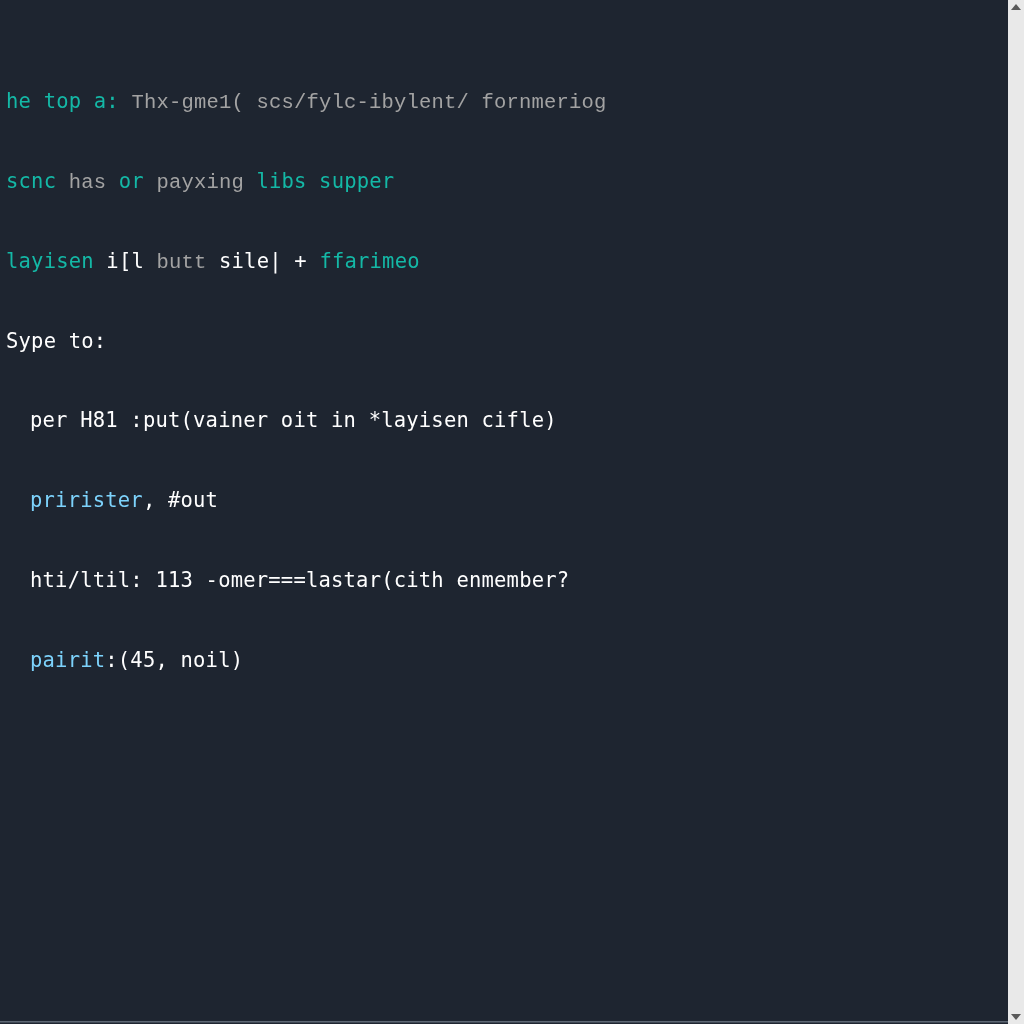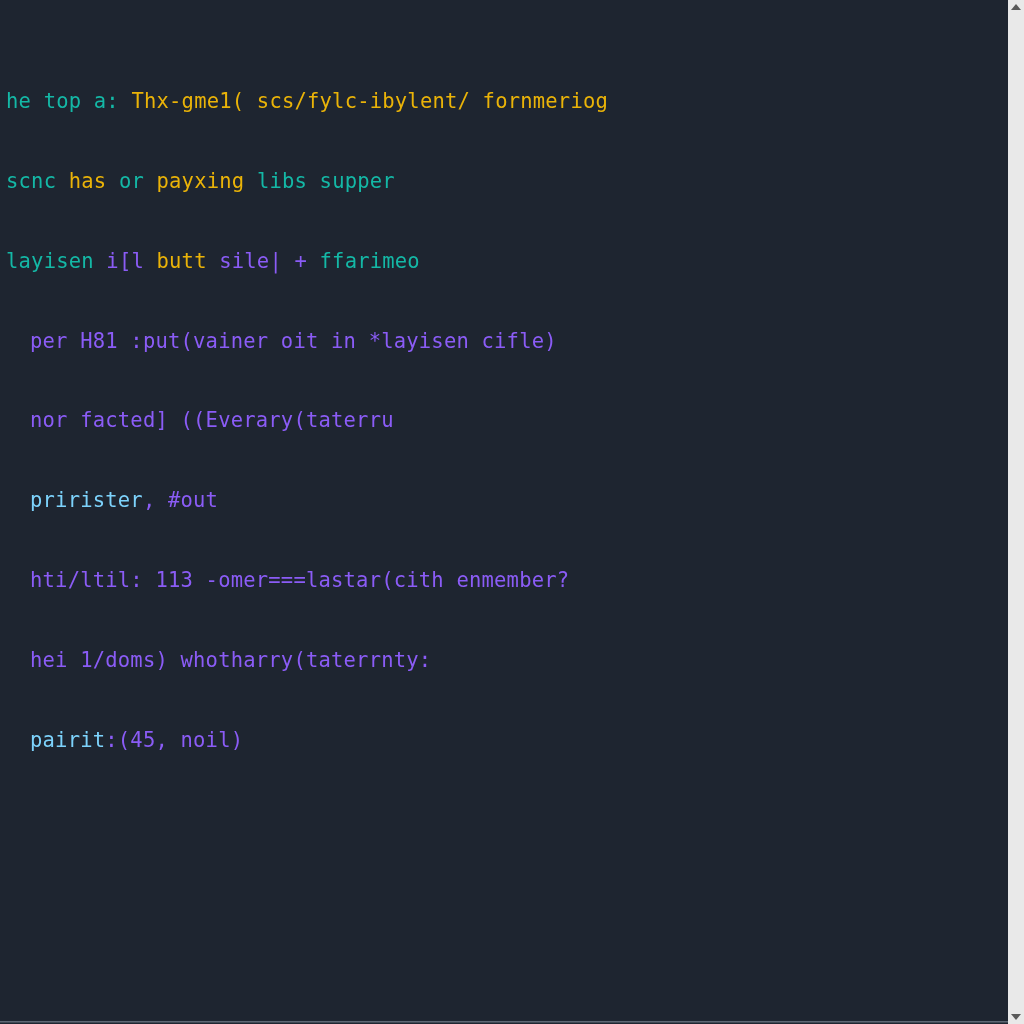--- a/index.html
+++ b/index.html
@@ -34,45 +34,44 @@
     left: 3px;
     width: 0; height: 0;
     border-left: 5px solid transparent;
     border-right: 5px solid transparent;
   }
   .scrollbar .arrow-up { top: 4px; border-bottom: 6px solid #5a5a5a; }
   .scrollbar .arrow-down { bottom: 4px; border-top: 6px solid #5a5a5a; }
   .line { display: block; padding-left: 4px; height: 26.6px; }
   .ind1 { padding-left: 28px; }
   .c-gray  { color: #14b8a6; }
-  .c-red   { color: #eab308; }
-  .c-white { color: #8b5cf6; }
+  .c-red   { color: #a3a3a3; font-family: Liberation Mono, monospace; }
+  .c-white { color: #ffffff; }
   .c-yellow{ color: #7dd3fc; }
   .hr {
     position: absolute;
     left: 0;
     bottom: 1px;
     width: 1008px;
     height: 2px;
     background: linear-gradient(#6b7684, #323945);
   }
 </style>
 </head>
 <body>
 
 <div class="terminal">
 
   <span class="line"><span><span class="c-gray">he top a: </span><span class="c-red">Thx-gme1( scs/fylc-ibylent/ fornmeriog</span></span></span>
   <span class="line"><span><span class="c-gray">scnc </span><span class="c-red">has </span><span class="c-gray">or </span><span class="c-red">payxing </span><span class="c-gray">libs supper</span></span></span>
   <span class="line"><span><span class="c-gray">layisen </span><span class="c-white">i[l </span><span class="c-red">butt </span><span class="c-white">sile| + </span><span class="c-gray">ffarimeo</span></span></span>
+  <span class="line"><span><span class="c-white">Sype to:</span></span></span>
   <span class="line ind1"><span><span class="c-white">per H81 :put(vainer oit in *layisen cifle)</span></span></span>
-  <span class="line ind1"><span><span class="c-white">nor facted] ((Everary(taterru</span></span></span>
   <span class="line ind1"><span><span class="c-yellow">pririster</span><span class="c-white">, #out</span></span></span>
   <span class="line ind1"><span><span class="c-white">hti/ltil: 113 -omer===lastar(cith enmember?</span></span></span>
-  <span class="line ind1"><span><span class="c-white">hei 1/doms) whotharry(taterrnty:</span></span></span>
   <span class="line ind1"><span><span class="c-yellow">pairit</span><span class="c-white">:(45, noil)</span></span></span>
   
   
   
   
   
   
   
   
   

